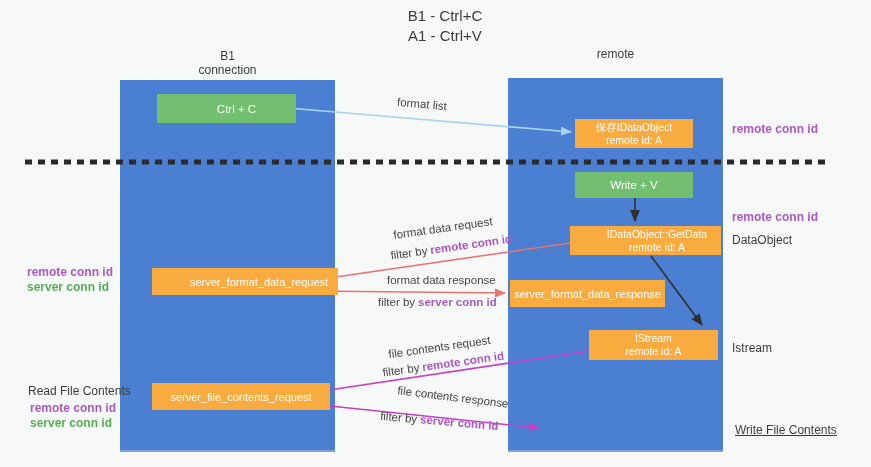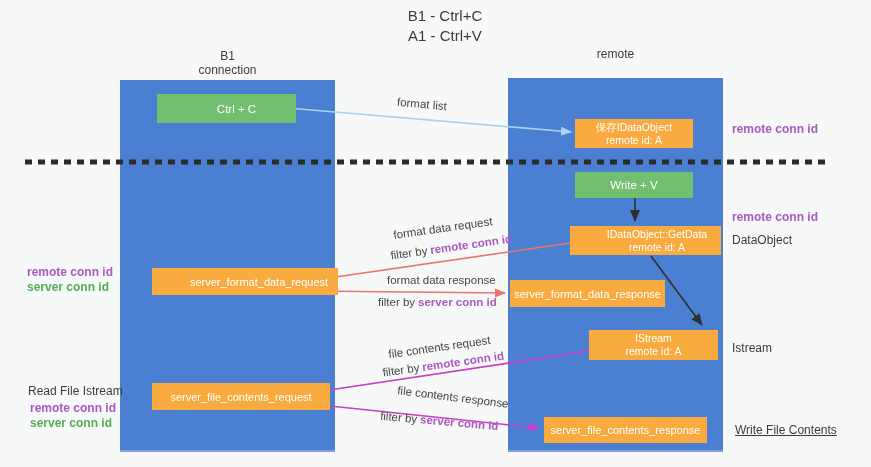--- a/index.html
+++ b/index.html
@@ -97,23 +97,20 @@
 
   <div class="abs node orange" style="left:589px;top:330px;width:129px;height:30px;">
     <span class="l1">IStream</span>
     <span class="l2">remote id: A</span>
   </div>
 
   <div class="abs node orange single" style="left:152px;top:383px;width:178px;height:27px;">
     <span>server_file_contents_request</span>
   </div>
 
-  <div class="abs node orange single" style="left:544px;top:417px;width:163px;height:26px;">
-    <span>server_file_contents_response</span>
-  </div>
 
   <div class="abs edge-label" style="left:397px;top:98px;transform:rotate(5deg);">format list</div>
 
   <div class="abs edge-label" style="left:393px;top:222px;transform:rotate(-8deg);">format data request</div>
   <div class="abs edge-label filter-label" style="left:390px;top:241px;transform:rotate(-8deg);">
     <span>filter by</span><span class="purple">remote conn id</span>
   </div>
 
   <div class="abs edge-label" style="left:387px;top:274px;">format data response</div>
   <div class="abs edge-label filter-label" style="left:378px;top:296px;">
@@ -131,17 +128,17 @@
   </div>
 
   <div class="abs side-label bold-purple" style="left:732px;top:122px;">remote conn id</div>
   <div class="abs side-label bold-purple" style="left:732px;top:210px;">remote conn id</div>
   <div class="abs side-label" style="left:732px;top:233px;">DataObject</div>
   <div class="abs side-label" style="left:732px;top:341px;">Istream</div>
   <div class="abs side-label" style="left:735px;top:423px;text-decoration:underline;">Write File Contents</div>
 
   <div class="abs side-label bold-purple" style="left:27px;top:265px;">remote conn id</div>
   <div class="abs side-label bold-green" style="left:27px;top:280px;">server conn id</div>
-  <div class="abs side-label" style="left:28px;top:384px;">Read File Istream</div>
+  <div class="abs side-label" style="left:28px;top:384px;">Read File Contents</div>
   <div class="abs side-label bold-purple" style="left:30px;top:401px;">remote conn id</div>
   <div class="abs side-label bold-green" style="left:30px;top:416px;">server conn id</div>
 
 </div>
 
 </body></html>

